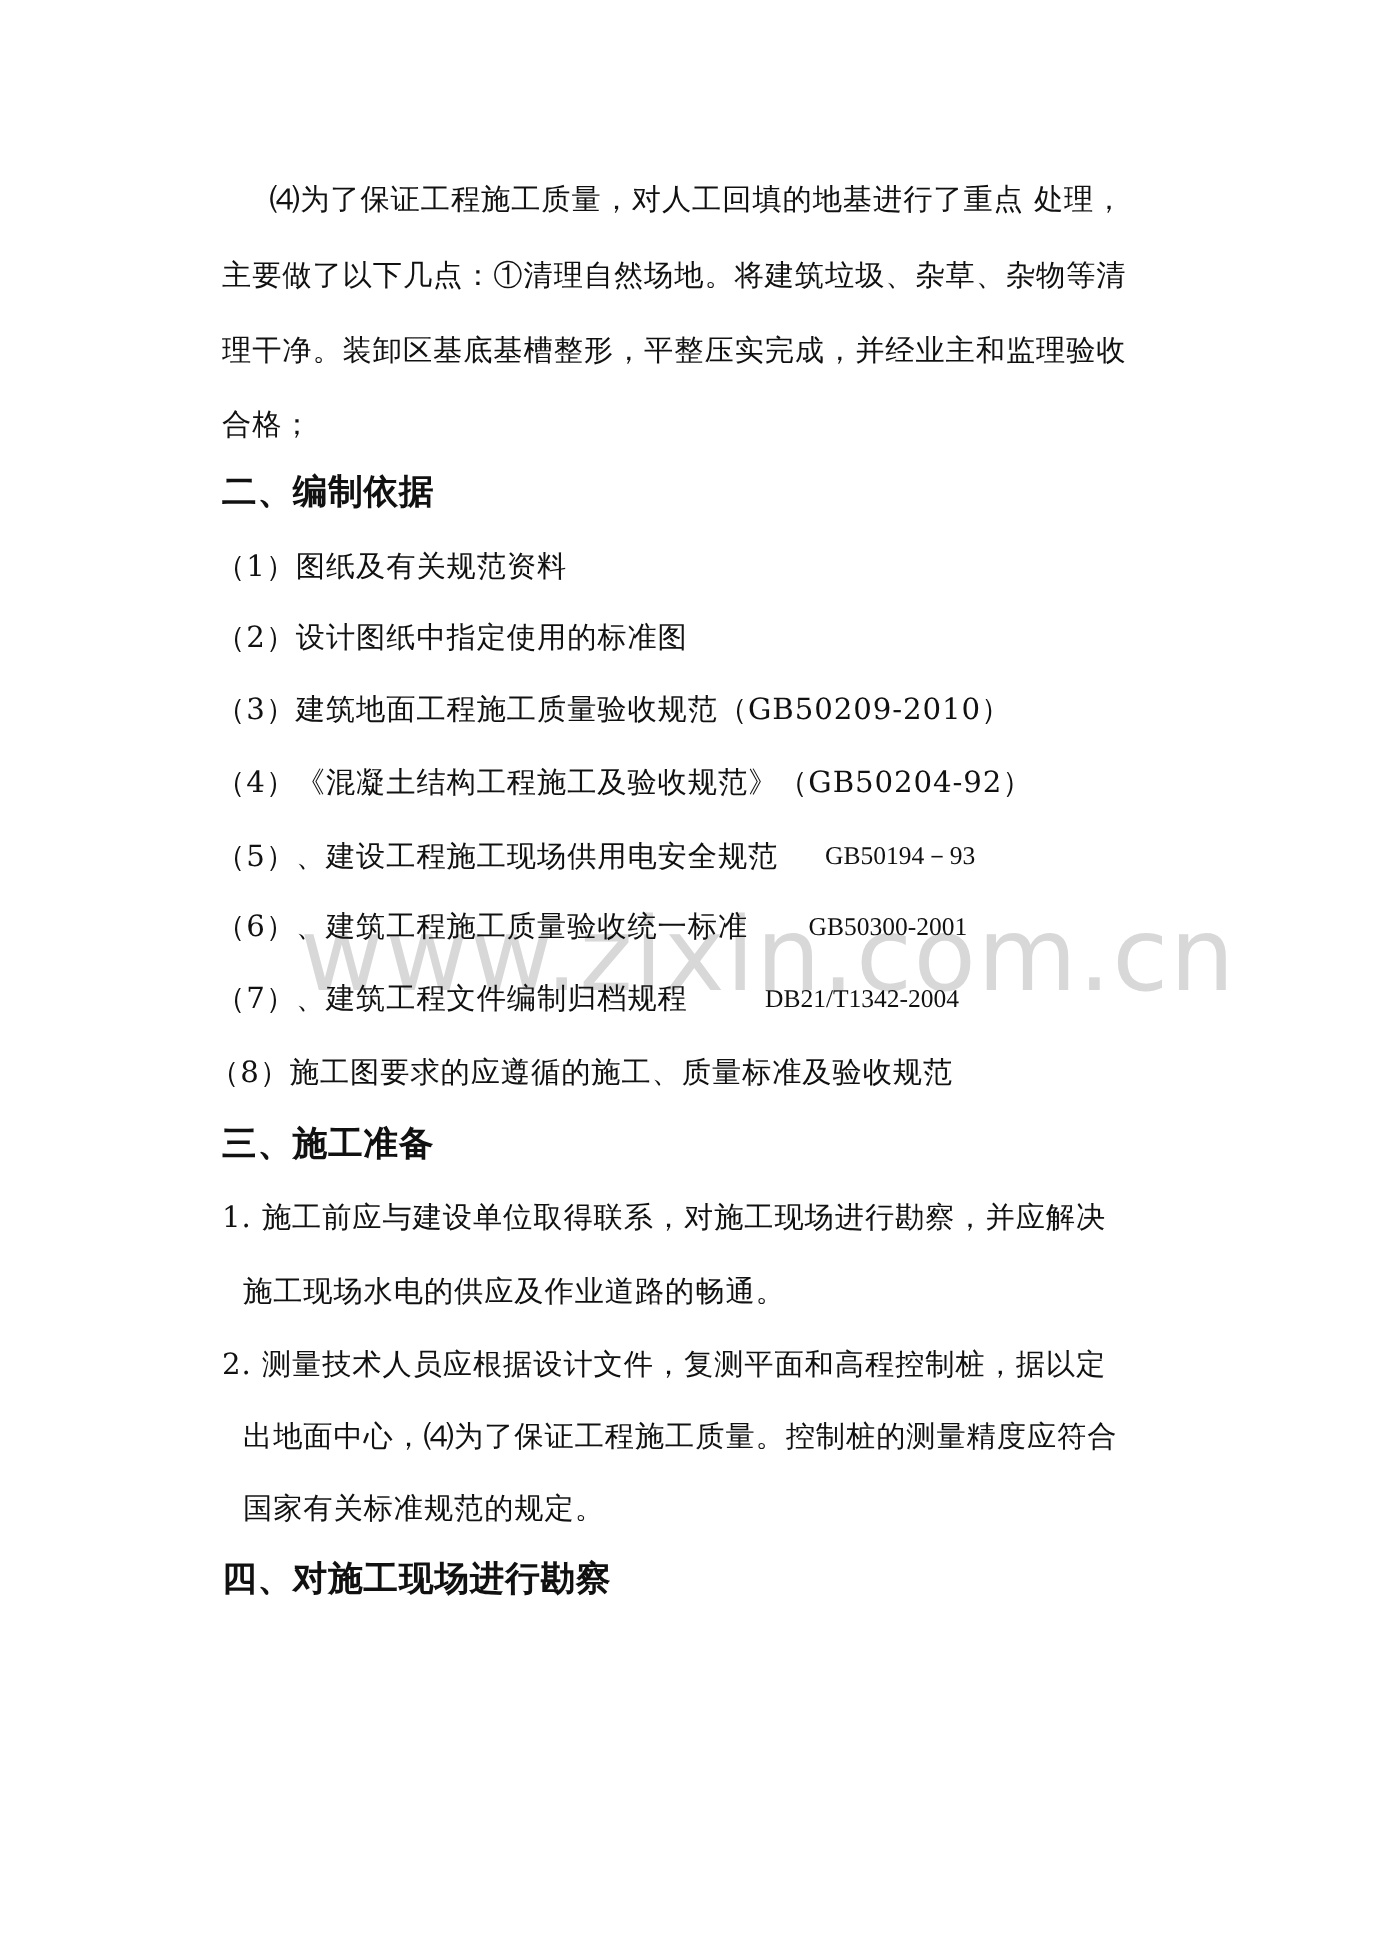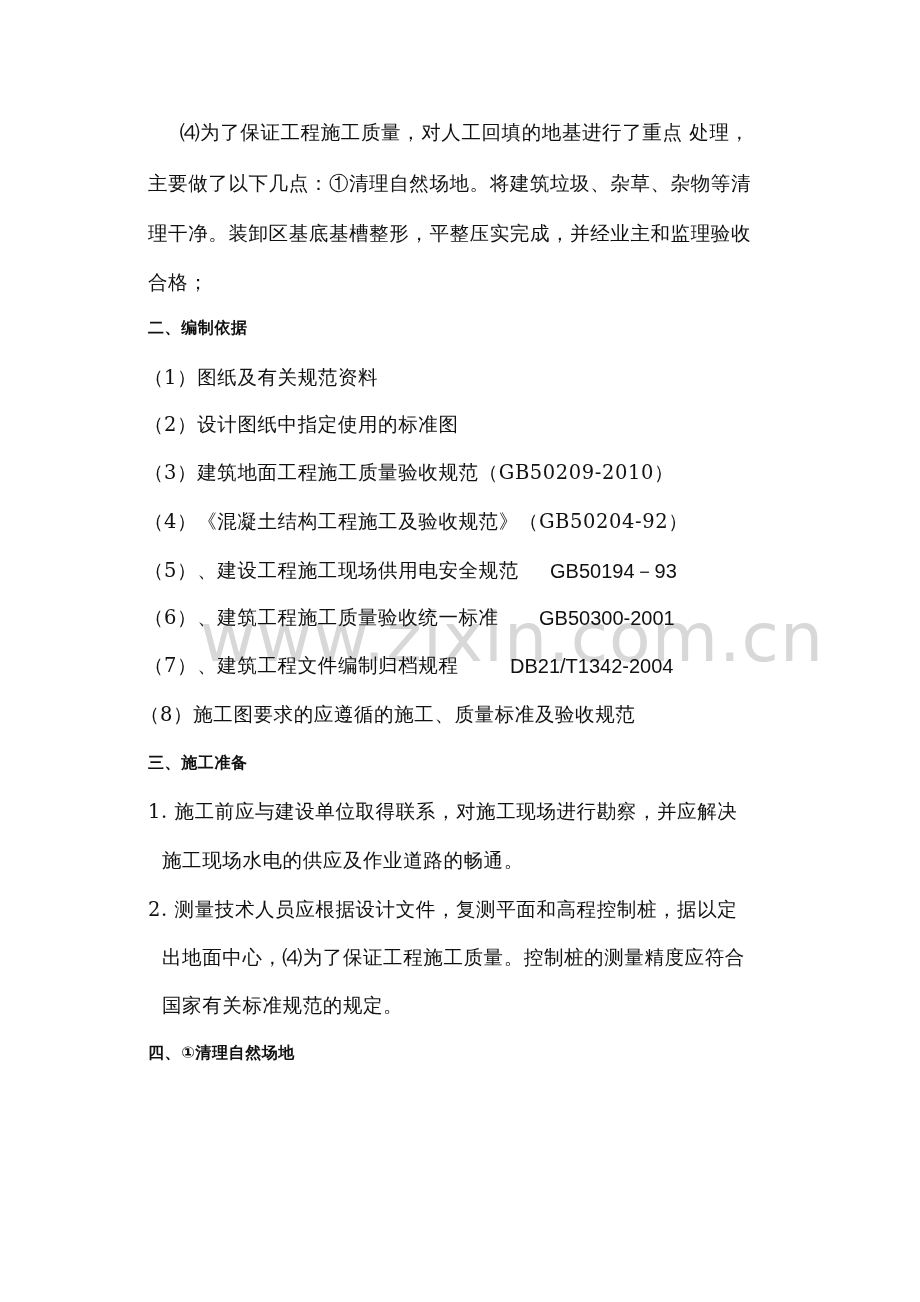--- a/index.html
+++ b/index.html
@@ -1,25 +1,25 @@
 <!DOCTYPE html>
 <html><head>
 <meta charset="utf-8">
 <style>
   html, body { margin: 0; padding: 0; background: #ffffff; }
   body { width: 920px; height: 1302px; position: relative; overflow: hidden;
          font-family: "DejaVu Serif", "Liberation Serif", serif; color: #111; }
   .page { position: absolute; left: 0; top: 0; width: 920px; height: 1302px; }
   .line { position: absolute; left: 148px; font-size: 19.5px; line-height: 24px; white-space: nowrap; letter-spacing: 0.6px; }
-  .heading { font-weight: bold; font-family: "DejaVu Sans", "Liberation Sans", sans-serif; font-size: 16px; }
+  .heading { font-weight: bold; font-family: "DejaVu Sans", "Liberation Sans", sans-serif; font-size: 23px; }
   .indent { left: 180px; }
   .hang { left: 162px; }
   .ref { left: 144px; }
   .ref8 { left: 140px; }
-  .code { display: inline-block; position: absolute; font-family: Liberation Sans, sans-serif; font-size: 20px; letter-spacing: 0; }
+  .code { display: inline-block; position: absolute; font-family: Liberation Serif, serif; font-size: 17px; letter-spacing: 0; }
   .watermark { position: absolute; left: 200px; top: 598px; font-family: "DejaVu Sans", "Liberation Sans", sans-serif;
                font-size: 68px; color: #d8d8d8; letter-spacing: 1px; z-index: 0; white-space: nowrap; }
   .fg { position: relative; z-index: 1; }
 </style>
 </head>
 <body>
 
 <div class="page">
 
   <div class="watermark">www.zixin.com.cn</div>
@@ -55,16 +55,16 @@
   <div class="fg">
     <div class="line heading" style="top:751px;">三、施工准备</div>
     <div class="line" style="top:800px;text-align:right;">1. 施工前应与建设单位取得联系，对施工现场进行勘察，并应解决</div>
     <div class="line hang" style="top:849px;">施工现场水电的供应及作业道路的畅通。</div>
     <div class="line" style="top:898px;">2. 测量技术人员应根据设计文件，复测平面和高程控制桩，据以定</div>
     <div class="line hang" style="top:946px;">出地面中心，⑷为了保证工程施工质量。控制桩的测量精度应符合</div>
     <div class="line hang" style="top:994px;">国家有关标准规范的规定。</div>
   </div>
 
   <div class="fg">
-    <div class="line heading" style="top:1041px;">四、①清理自然场地</div>
+    <div class="line heading" style="top:1041px;">四、对施工现场进行勘察</div>
   </div>
 
 </div>
 
 </body></html>

